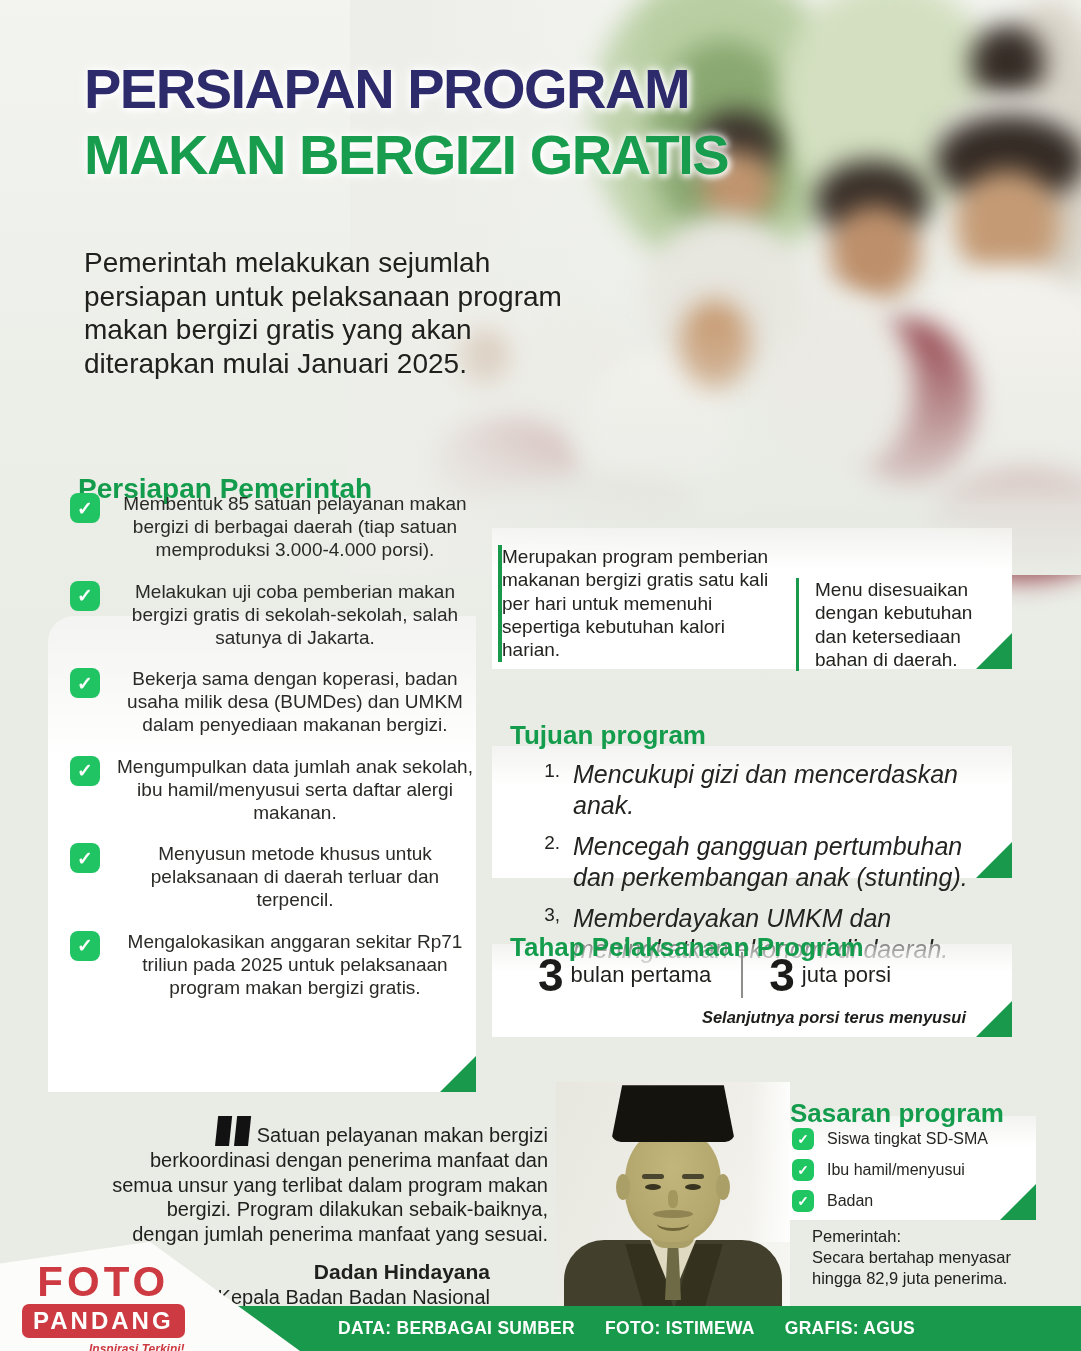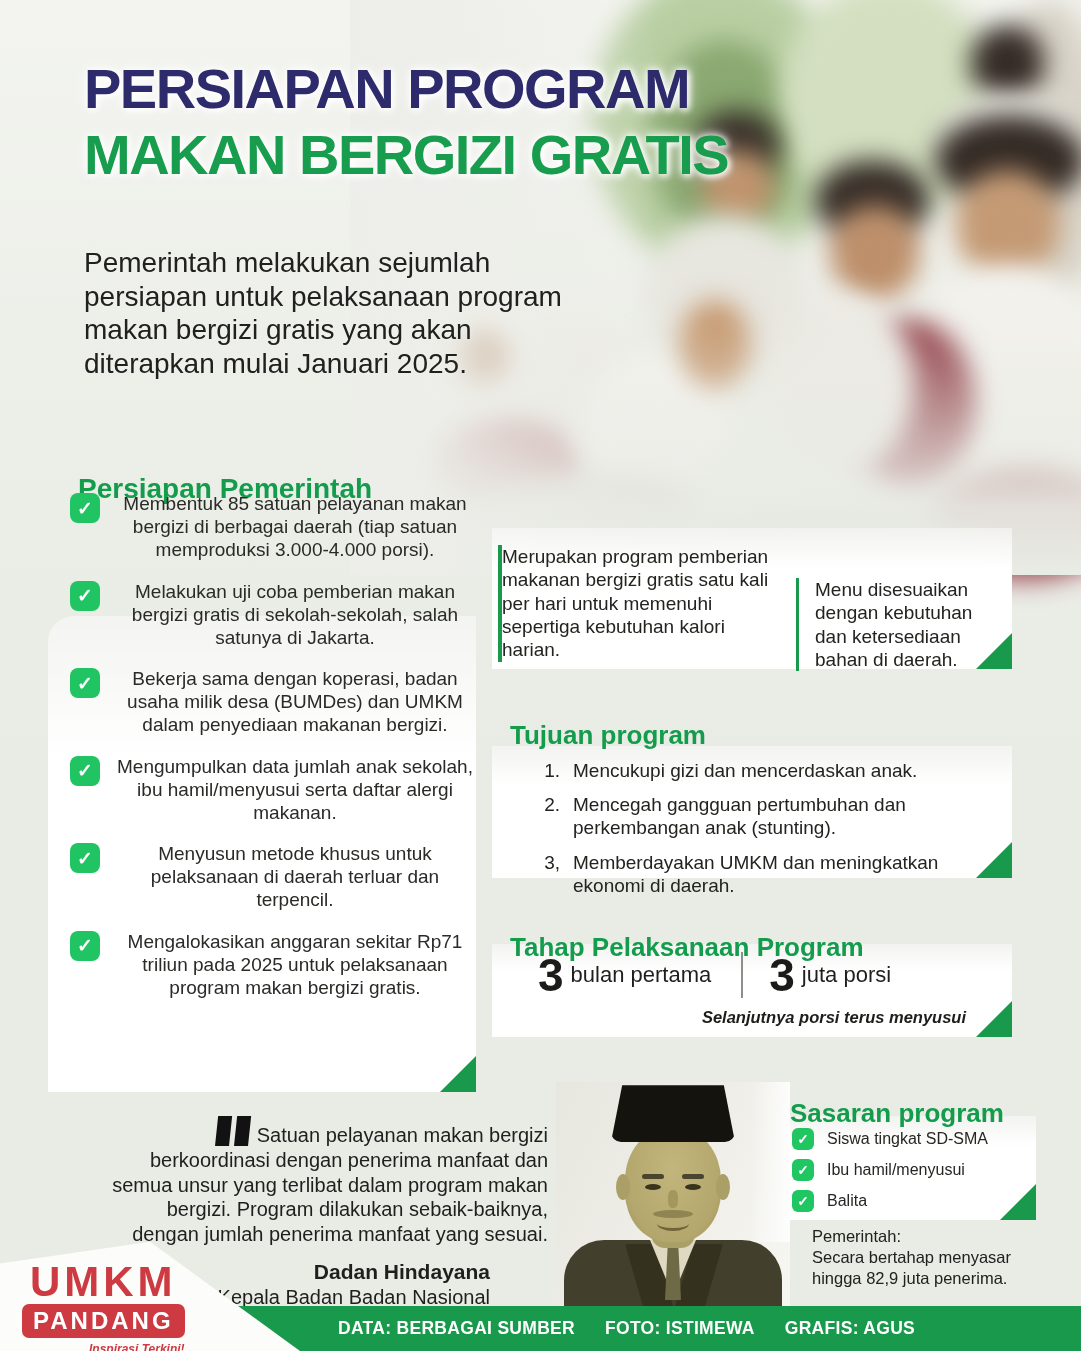--- a/index.html
+++ b/index.html
@@ -48,21 +48,21 @@
   .panel-tentang { left:492px; top:528px; width:520px; height:141px; display:flex; align-items:flex-start;
     padding:17px 10px 0 6px; box-sizing:border-box; }
   .tentang-col1 { border-left:4px solid #18994b; width:278px; font-size:19px; line-height:1.23; }
   .tentang-col2 { border-left:3px solid #18994b; padding-left:16px; width:176px; margin-left:16px; font-size:19px; line-height:1.23;margin-top:33px; }
 
   
   .h-tujuan { left:510px; top:698px; font-size:26px; }
   .panel-tujuan { left:492px; top:746px; width:520px; height:132px; padding:13px 16px 0 44px; box-sizing:border-box; }
   .tj-row { display:flex; gap:13px; margin-bottom:11px; }
   .tj-num { flex:0 0 24px; text-align:right; font-size:19px; line-height:1.22; }
-  .tj-text { font-size:19px; line-height:1.22; }
+  .tj-text { font-size:25px; line-height:1.22;font-style:italic; }
 
   
   .h-tahap { left:510px; top:910px; font-size:26px; }
   .panel-tahap { left:492px; top:944px; width:520px; height:93px; }
   .stats { display:flex; align-items:center; padding:8px 0 0 46px; }
   .stat { display:flex; align-items:flex-start; }
   .stat-val { font-size:46px; font-weight:bold; line-height:1; color:#1b1b19; }
   .stat-label { font-size:22px; margin:10px 0 0 7px; color:#1f1f1d; }
   .stat-div { width:2px; height:46px; background:#8e8e8a; margin:0 26px 0 30px; }
   .tahap-note { position:absolute; right:46px; bottom:10px; font-size:16.5px; font-style:italic; font-weight:bold; color:#1d1d1b; }
@@ -238,21 +238,21 @@
     <div class="sas-row">
       <span class="chk-sm">✓</span>
       <span class="sas-text">Siswa tingkat SD-SMA</span>
     </div>
     <div class="sas-row">
       <span class="chk-sm">✓</span>
       <span class="sas-text">Ibu hamil/menyusui</span>
     </div>
     <div class="sas-row">
       <span class="chk-sm">✓</span>
-      <span class="sas-text">Balita</span>
+      <span class="sas-text">Badan</span>
     </div>
     <span class="tri"></span>
   </div>
   <div class="keterangan">
     <div>Pemerintah:</div>
     <div>Secara bertahap menyasar hingga 82,9 juta penerima.</div>
   </div>
 
   <div class="quote">
     <span class="qmark">
@@ -279,21 +279,21 @@
     <div class="p-brow-r"></div>
     <div class="p-eye-l"></div>
     <div class="p-eye-r"></div>
     <div class="p-nose"></div>
     <div class="p-must"></div>
     <div class="p-smile"></div>
   </div>
 
   <div class="logo-wrap">
     <div class="logo">
-      <div class="logo-cara">UMKM</div>
+      <div class="logo-cara">FOTO</div>
       <div class="logo-pandang">PANDANG</div>
       <div class="logo-tagline">Inspirasi Terkini!</div>
     </div>
   </div>
 
   <div class="footer">
     <span>DATA: BERBAGAI SUMBER</span>
     <span>FOTO: ISTIMEWA</span>
     <span>GRAFIS: AGUS</span>
   </div>

